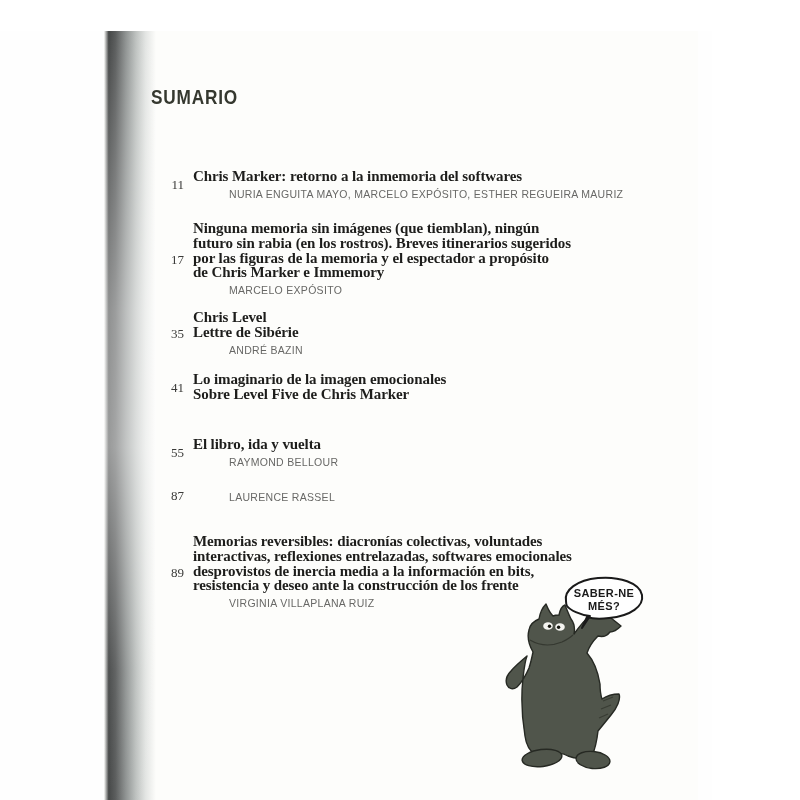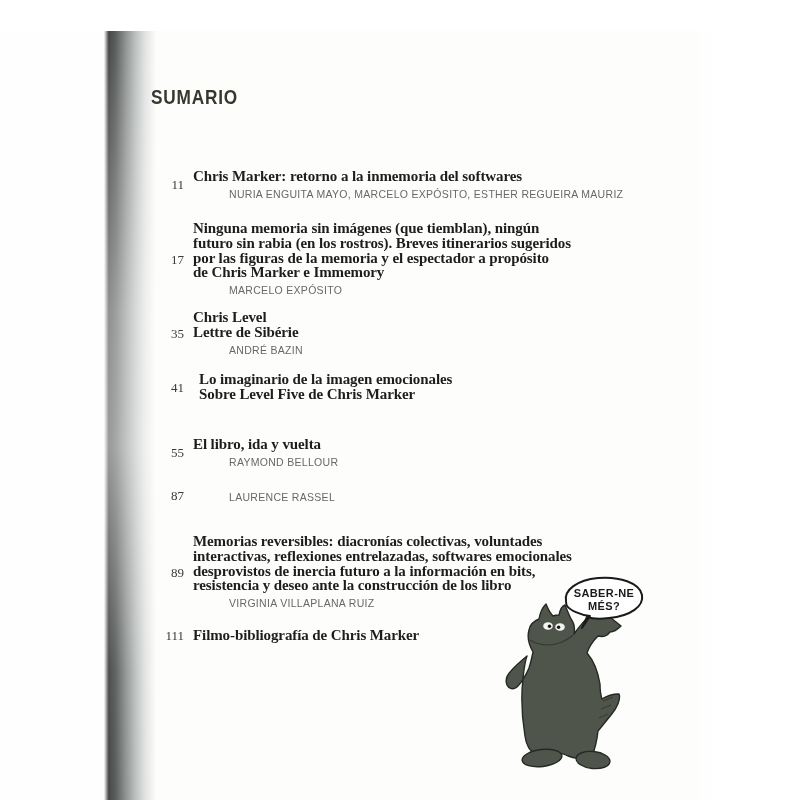--- a/index.html
+++ b/index.html
@@ -17,21 +17,21 @@
       rgba(255,255,255,0) 100%);}
   .doc-title{position:absolute;left:151px;top:54px;
     font-family:"Liberation Sans",sans-serif;font-weight:bold;font-size:21px;
     letter-spacing:1px;color:#35382f;transform:scaleX(0.82);transform-origin:left top;
     white-space:nowrap;}
   #toc{position:absolute;left:131px;top:0;width:560px;height:800px;}
   .entry{position:absolute;left:17px;display:flex;align-items:center;}
   .entry:nth-child(1){top:138px;}
   .entry:nth-child(2){top:190px;}
   .entry:nth-child(3){top:279px;}
-  .entry:nth-child(4){top:341px;gap:6px;}
+  .entry:nth-child(4){top:341px;}
   .entry:nth-child(5){top:406px;}
   .entry:nth-child(6){top:456px;}
   .entry:nth-child(7){top:503px;}
   .entry:nth-child(8){top:596px;}
   .num{flex:0 0 36px;text-align:right;margin-right:9px;
     font-size:13px;line-height:15px;padding-top:1px;color:#3a3a38;}
   .ebody{width:520px;}
   .etitle{font-weight:bold;font-size:15px;line-height:14.8px;color:#1d1d1b;
     white-space:pre-line;letter-spacing:-0.1px;}
   .etitle .it{}
@@ -96,29 +96,23 @@
         <span class="num">87</span>
         <div class="ebody">
           <div class="eauthors">LAURENCE RASSEL</div>
         </div>
       </div>
       <div class="entry">
         <span class="num">89</span>
         <div class="ebody">
           <div class="etitle"><span>Memorias reversibles: diacronías colectivas, voluntades
 interactivas, reflexiones entrelazadas, </span><span class="it">softwares</span><span> emocionales
-desprovistos de inercia futuro a la información en </span><span class="it">bits</span><span>,
-resistencia y deseo ante la construcción de los </span><span class="it">libro</span></div>
+desprovistos de inercia media a la información en </span><span class="it">bits</span><span>,
+resistencia y deseo ante la construcción de los </span><span class="it">frente</span></div>
           <div class="eauthors">VIRGINIA VILLAPLANA RUIZ</div>
-        </div>
-      </div>
-      <div class="entry">
-        <span class="num">111</span>
-        <div class="ebody">
-          <div class="etitle"><span>Filmo-bibliografía de Chris Marker</span></div>
         </div>
       </div>
     </div>
 
   <div class="cat-wrap">
     <svg width="170" height="215" viewBox="0 0 170 215">
 
       <path d="M33,92
            C29,85 27,77 29,70
            C30,64 34,61 39,59

